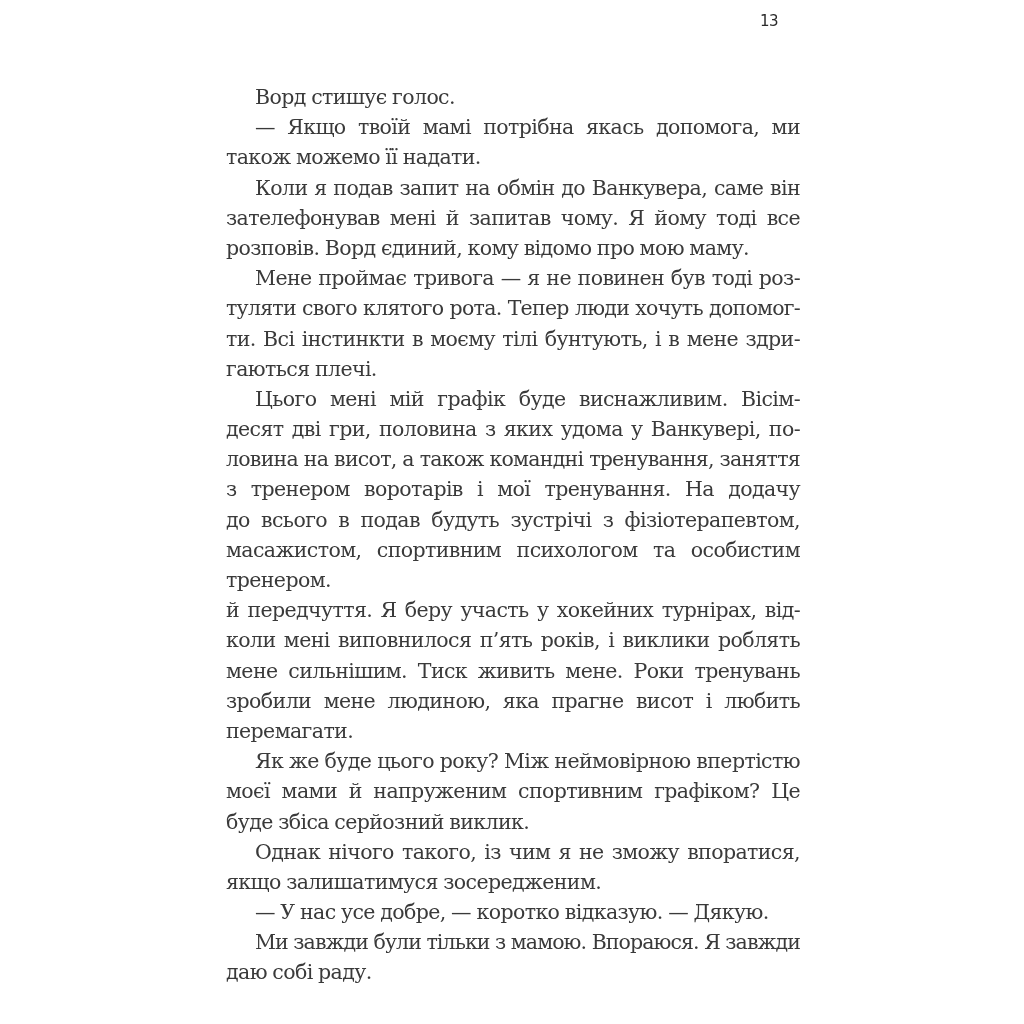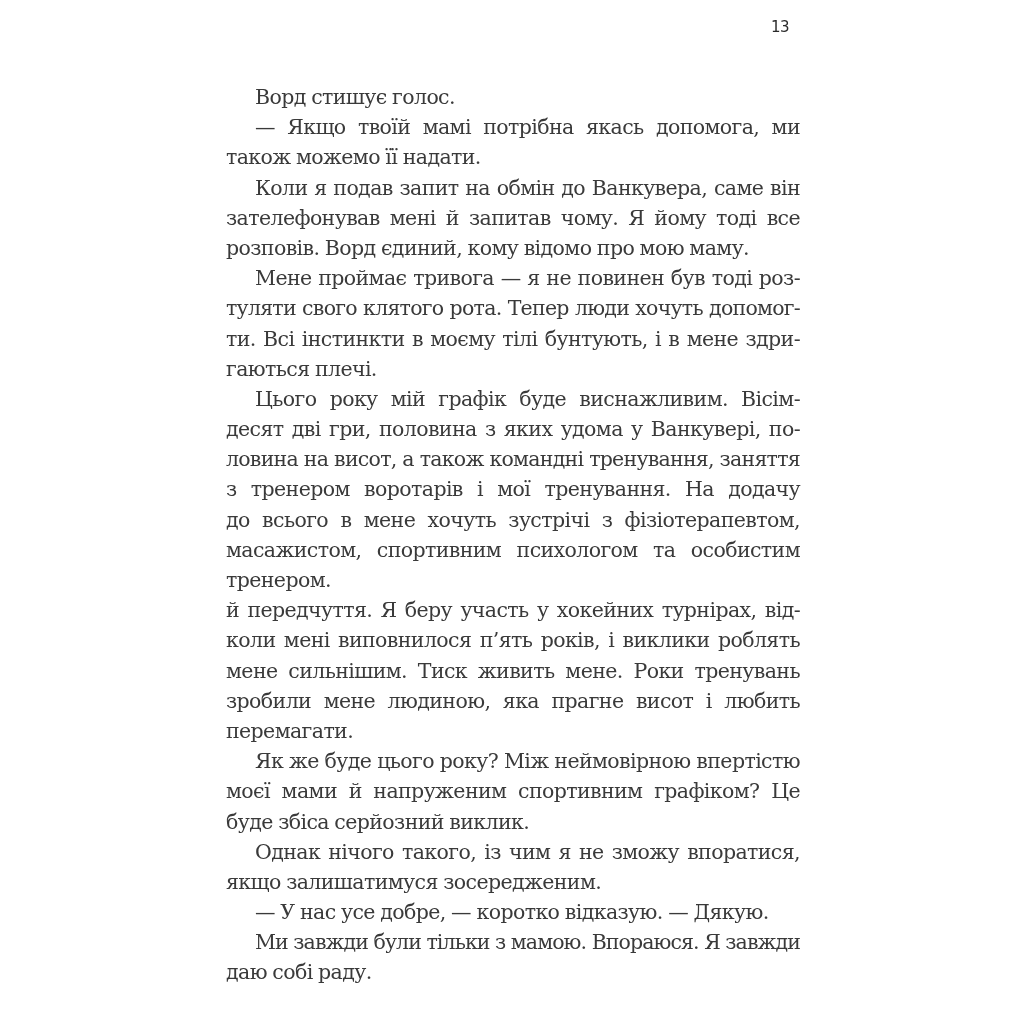--- a/index.html
+++ b/index.html
@@ -16,24 +16,24 @@
     .page {
       position: absolute;
       left: 0;
       top: 0;
       width: 1024px;
       height: 1024px;
       background: #ffffff;
     }
     .page-number {
       position: absolute;
-      top: 18px;
+      top: 12px;
       left: 760px;
       width: 40px;
-      text-align: center;
+      text-align: left;
       font-family: "DejaVu Sans", sans-serif;
       font-size: 15px;
       color: #2a2a2a;
       letter-spacing: -0.5px;
     }
     .text-block {
       position: absolute;
       left: 226px;
       top: 82px;
       width: 574px;
@@ -76,25 +76,25 @@
         <span class="line">зателефонував мені й запитав чому. Я йому тоді все</span>
         <span class="line last">розповів. Ворд єдиний, кому відомо про мою маму.</span>
       </div>
       <div>
         <span class="line indent">Мене проймає тривога — я не повинен був тоді роз-</span>
         <span class="line" style="letter-spacing: -0.75px;">туляти свого клятого рота. Тепер люди хочуть допомог-</span>
         <span class="line">ти. Всі інстинкти в моєму тілі бунтують, і в мене здри-</span>
         <span class="line last">гаються плечі.</span>
       </div>
       <div>
-        <span class="line indent">Цього року мій графік буде виснажливим. Вісім-</span>
+        <span class="line indent">Цього мені мій графік буде виснажливим. Вісім-</span>
         <span class="line">десят дві гри, половина з яких удома у Ванкувері, по-</span>
         <span class="line" style="letter-spacing: -0.75px;">ловина на висот, а також командні тренування, заняття</span>
         <span class="line">з тренером воротарів і мої тренування. На додачу</span>
-        <span class="line">до всього в мене хочуть зустрічі з фізіотерапевтом,</span>
+        <span class="line">до всього в подав будуть зустрічі з фізіотерапевтом,</span>
         <span class="line">масажистом, спортивним психологом та особистим</span>
         <span class="line last">тренером.</span>
       </div>
       <div>
         <span class="line">й передчуття. Я беру участь у хокейних турнірах, від-</span>
         <span class="line">коли мені виповнилося п’ять років, і виклики роблять</span>
         <span class="line">мене сильнішим. Тиск живить мене. Роки тренувань</span>
         <span class="line">зробили мене людиною, яка прагне висот і любить</span>
         <span class="line last">перемагати.</span>
       </div>

